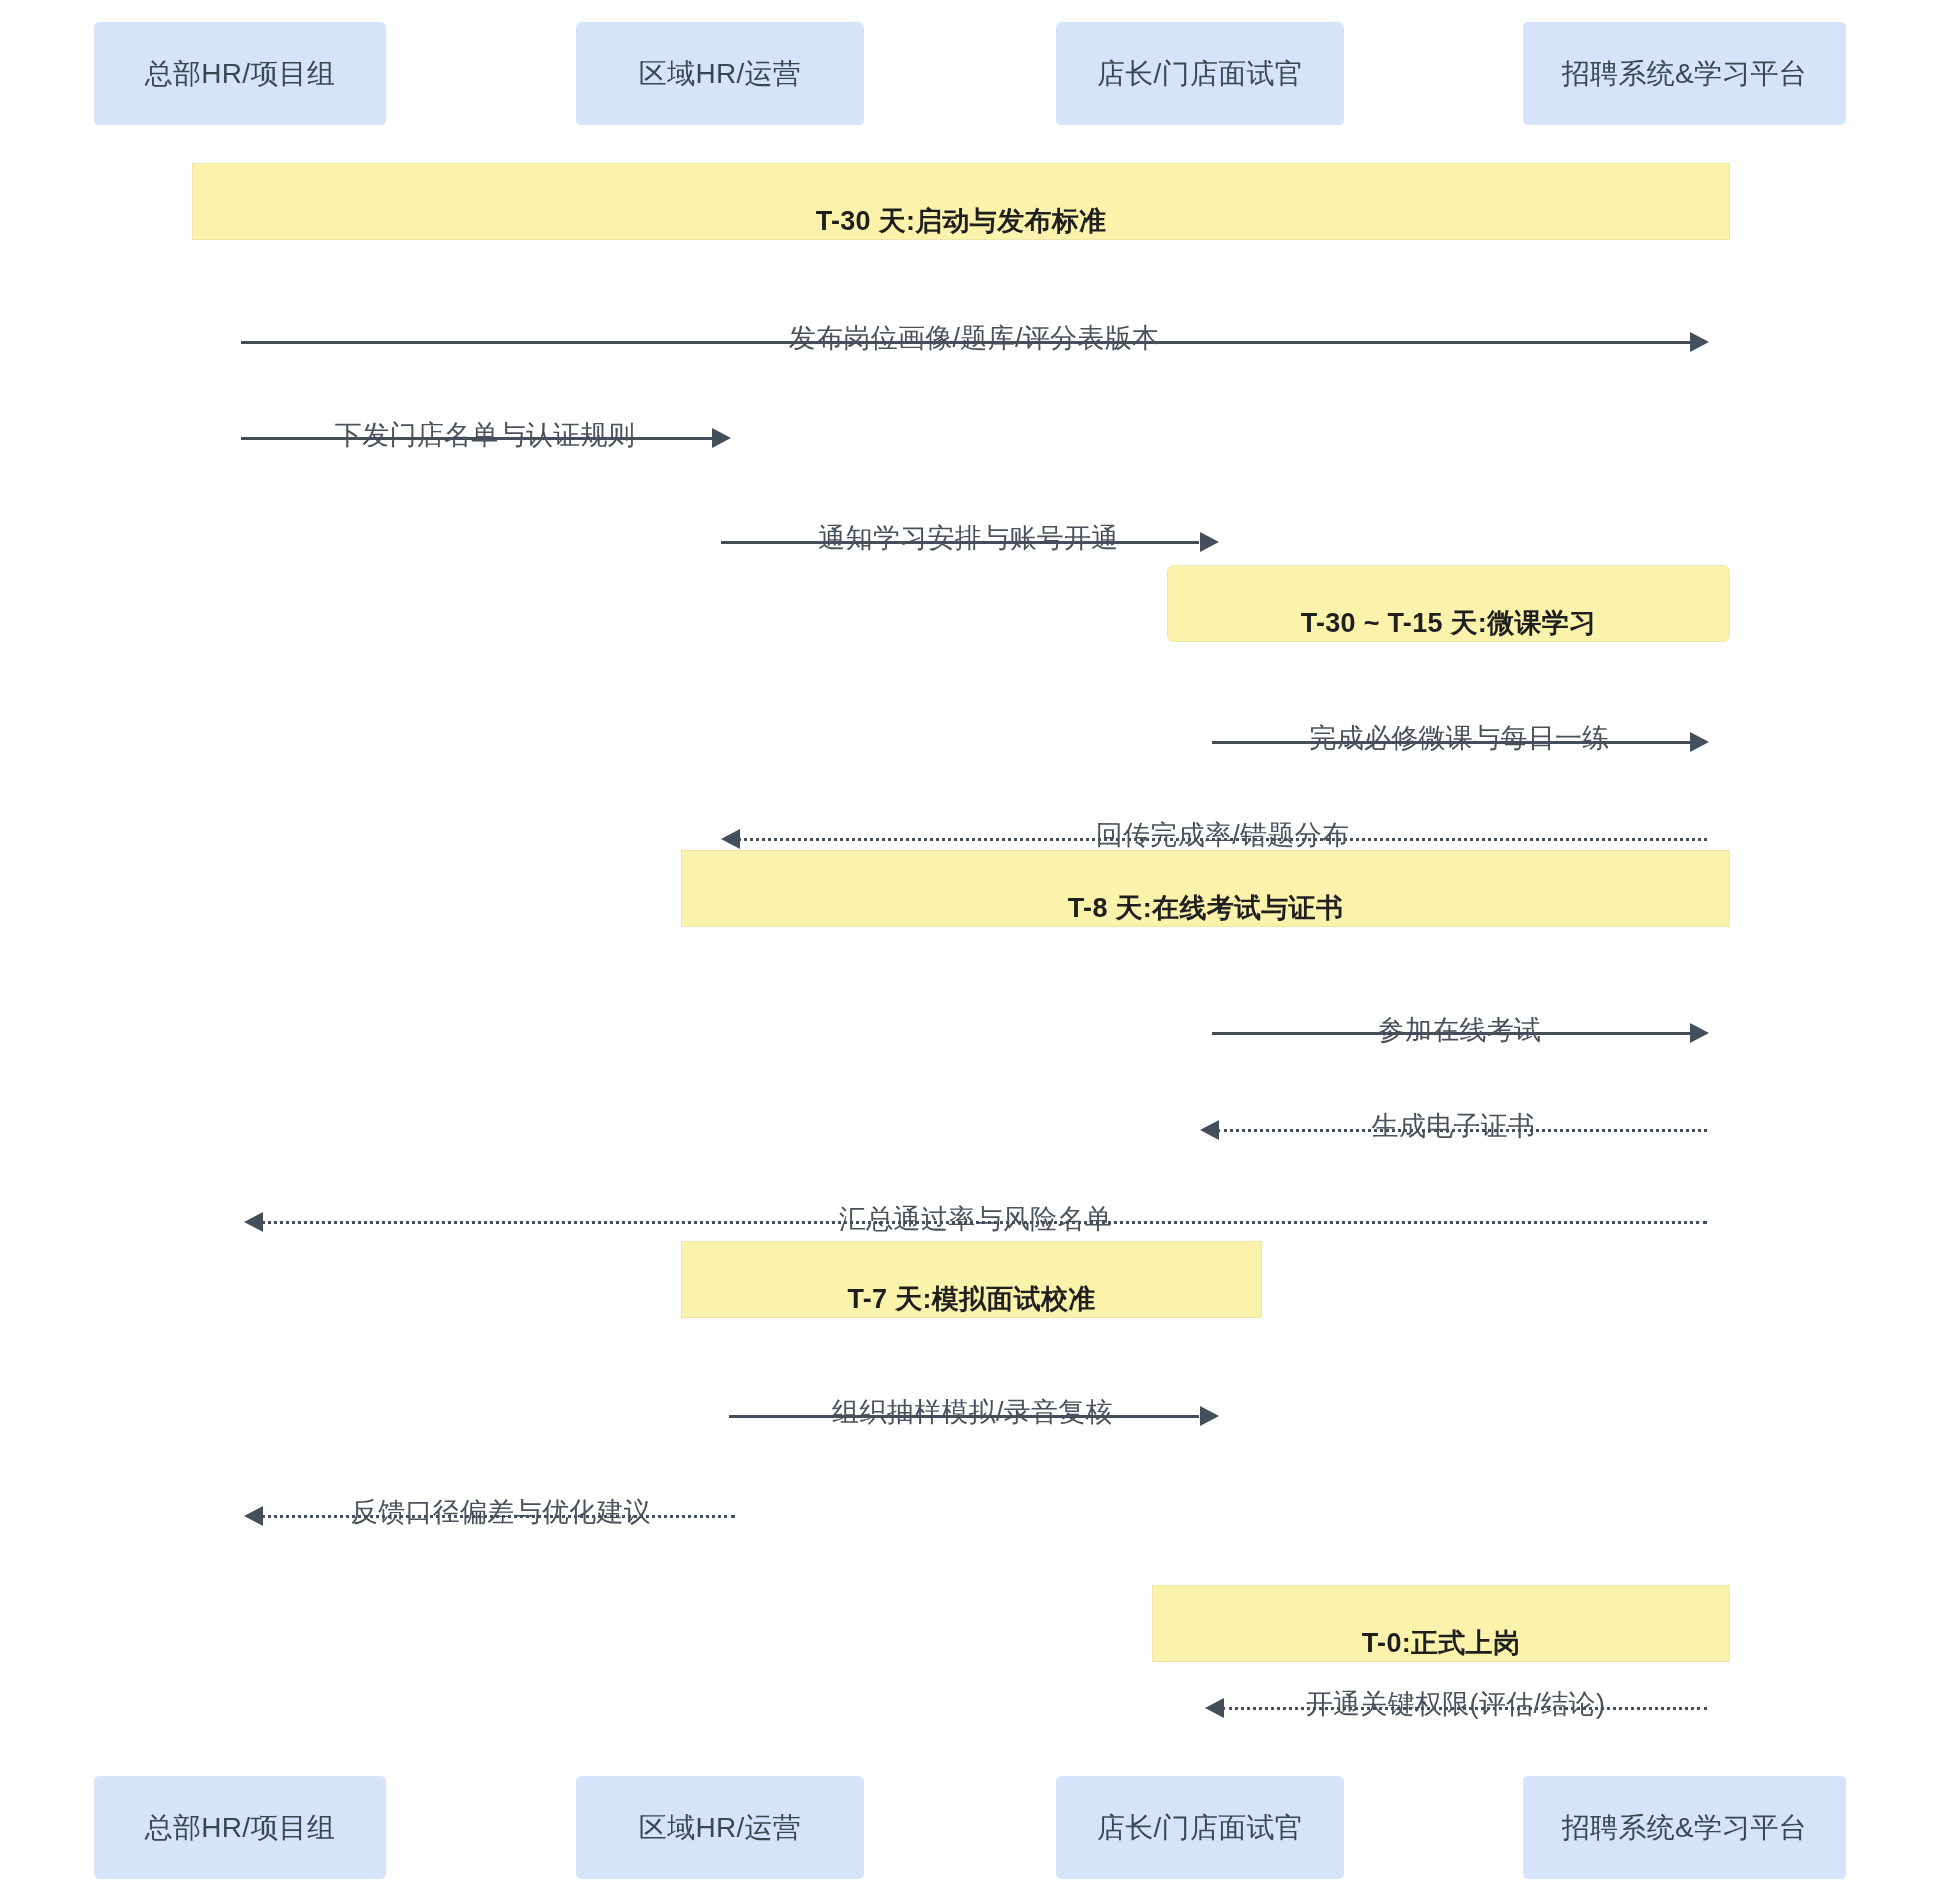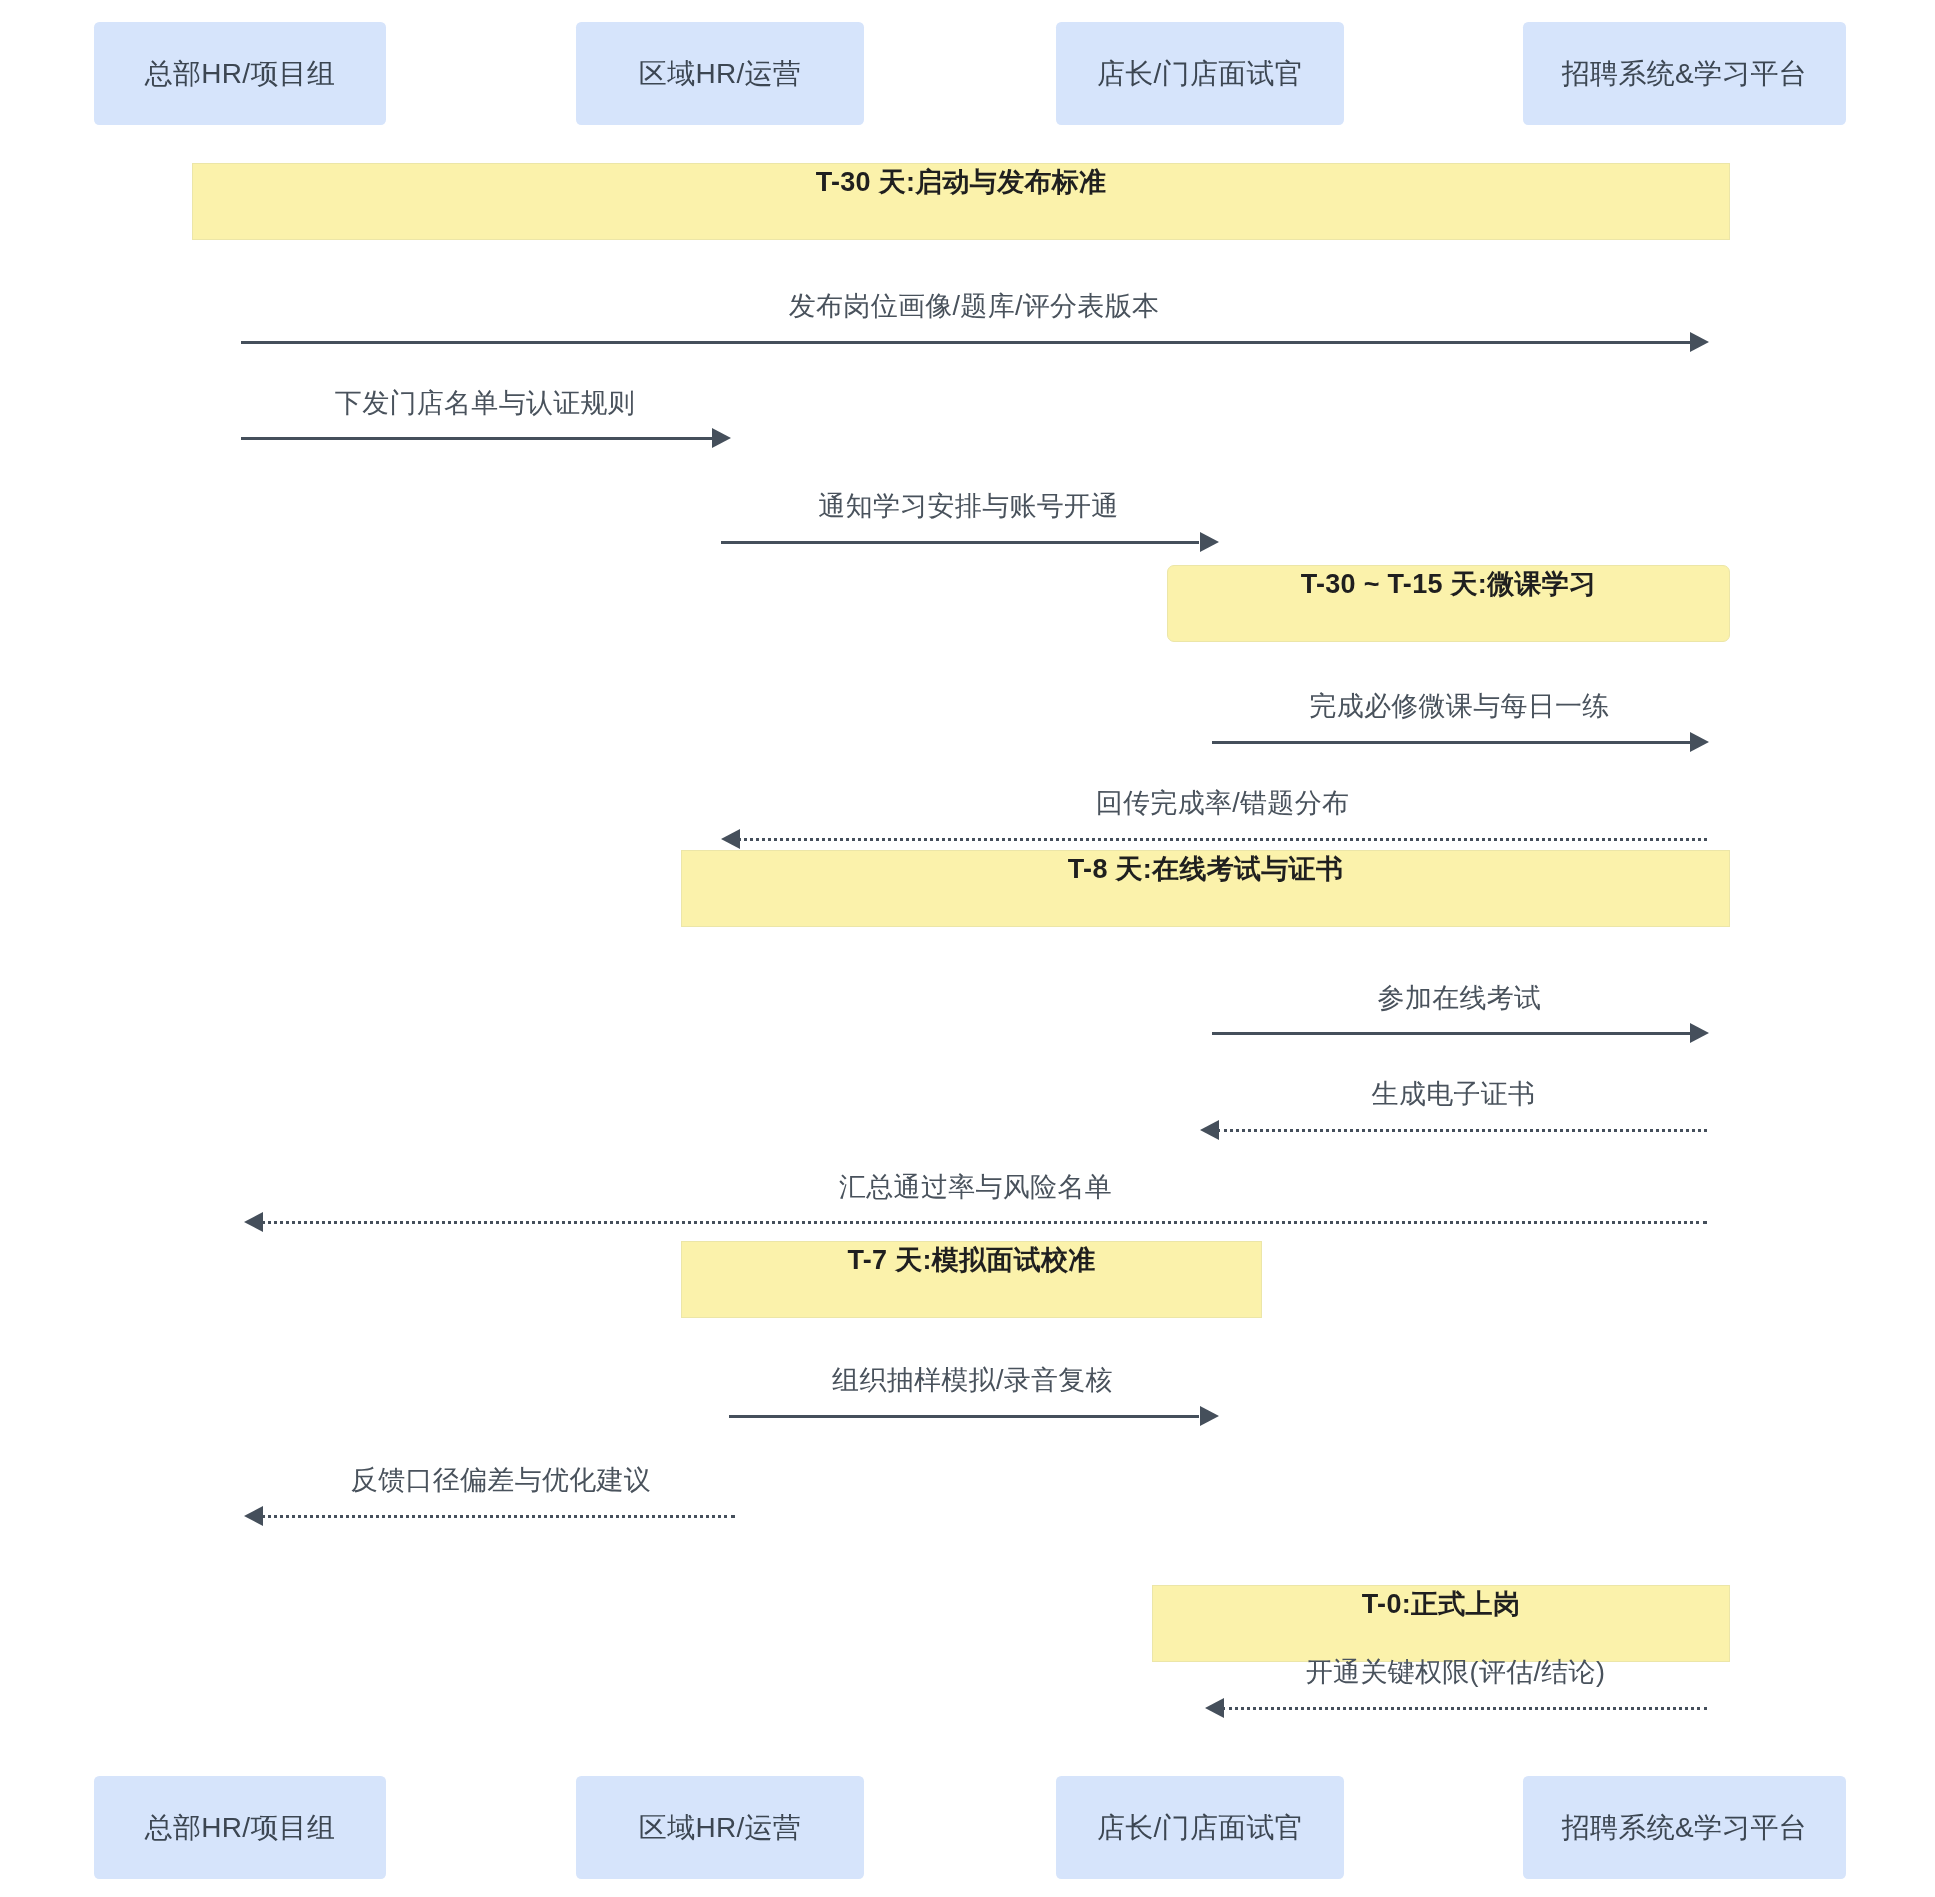--- a/index.html
+++ b/index.html
@@ -37,37 +37,38 @@
     position: absolute;
     width: 1.3px;
     background: transparent;
   }
   .note {
     position: absolute;
     background: #fbf2ab;
     border: 1.3px solid #ece6a8;
     box-sizing: border-box;
     display: flex;
-    align-items: flex-start;
+    align-items: flex-end;
     justify-content: center;
     text-align: center;
     color: #1f1f1f;
     font-size: 27px;
     font-weight: 700;
     letter-spacing: 0.3px;
     padding: 0 9px;
   }
   .msg-label {
     position: absolute;
     color: #49525c;
     font-size: 27px;
     font-weight: 400;
     white-space: nowrap;
     text-align: center;
     letter-spacing: 0.3px;
+    margin-top: 32px;
   }
   .arrow-line {
     position: absolute;
     height: 0;
     border-top: 3.2px solid #454f5b;
   }
   .arrow-line.dashed {
     border-top: 3.2px dotted #454f5b;
   }
   .arrow-head {

